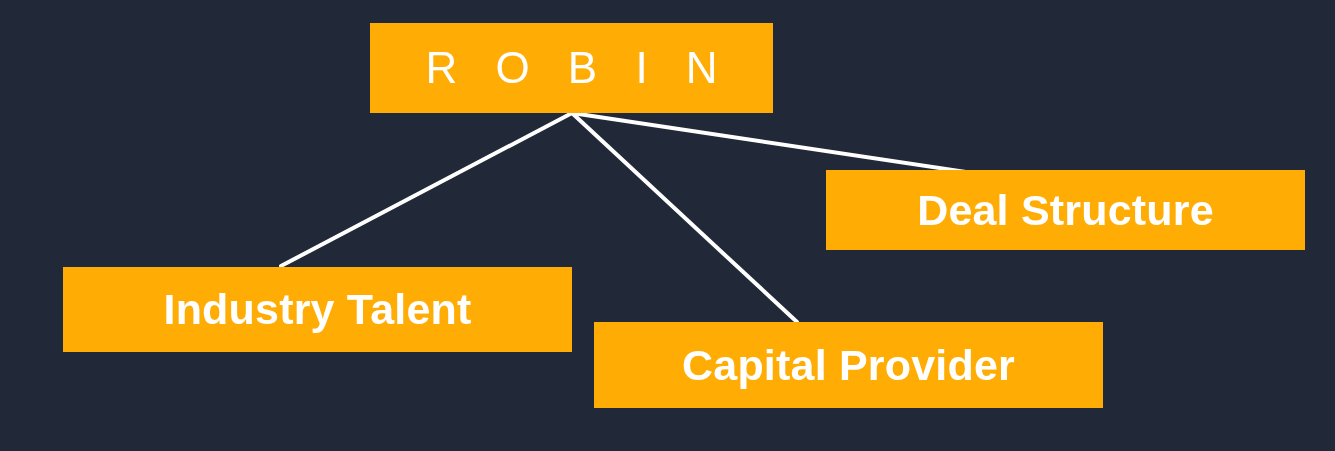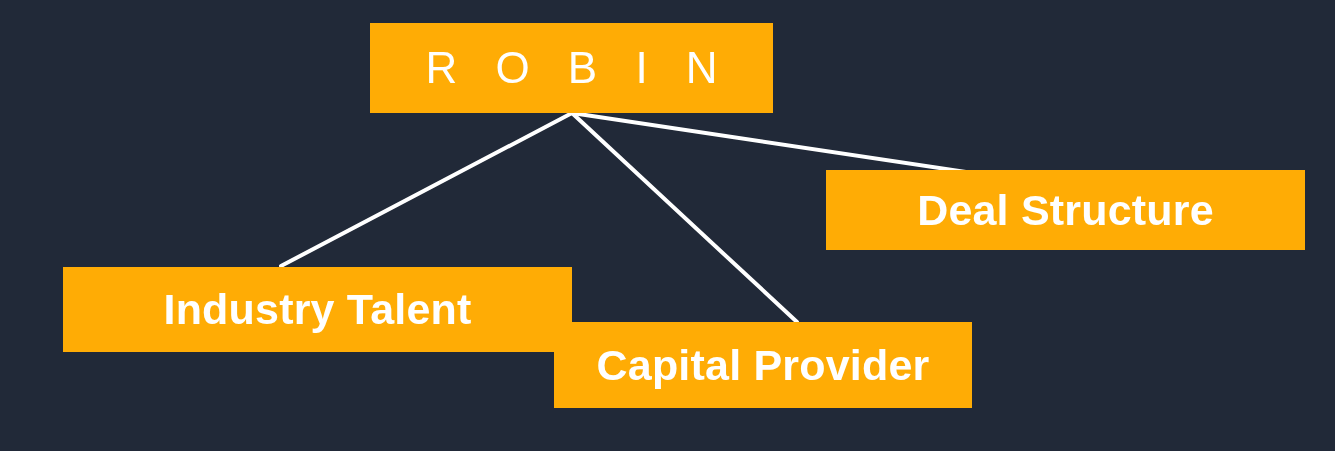--- a/index.html
+++ b/index.html
@@ -59,23 +59,23 @@
   }
   
   #node-industry-talent {
     left: 26px;
     top: 267px;
     width: 509px;
     height: 85px;
     margin-left: 37px;
   }
   #node-capital-provider {
-    left: 554px;
+    left: 594px;
     top: 322px;
-    width: 418px;
+    width: 509px;
     height: 86px;
     justify-content: center;
   }
   #node-deal-structure {
     left: 826px;
     top: 170px;
     width: 479px;
     height: 80px;
   }
   #node-industry-talent .node-label,

